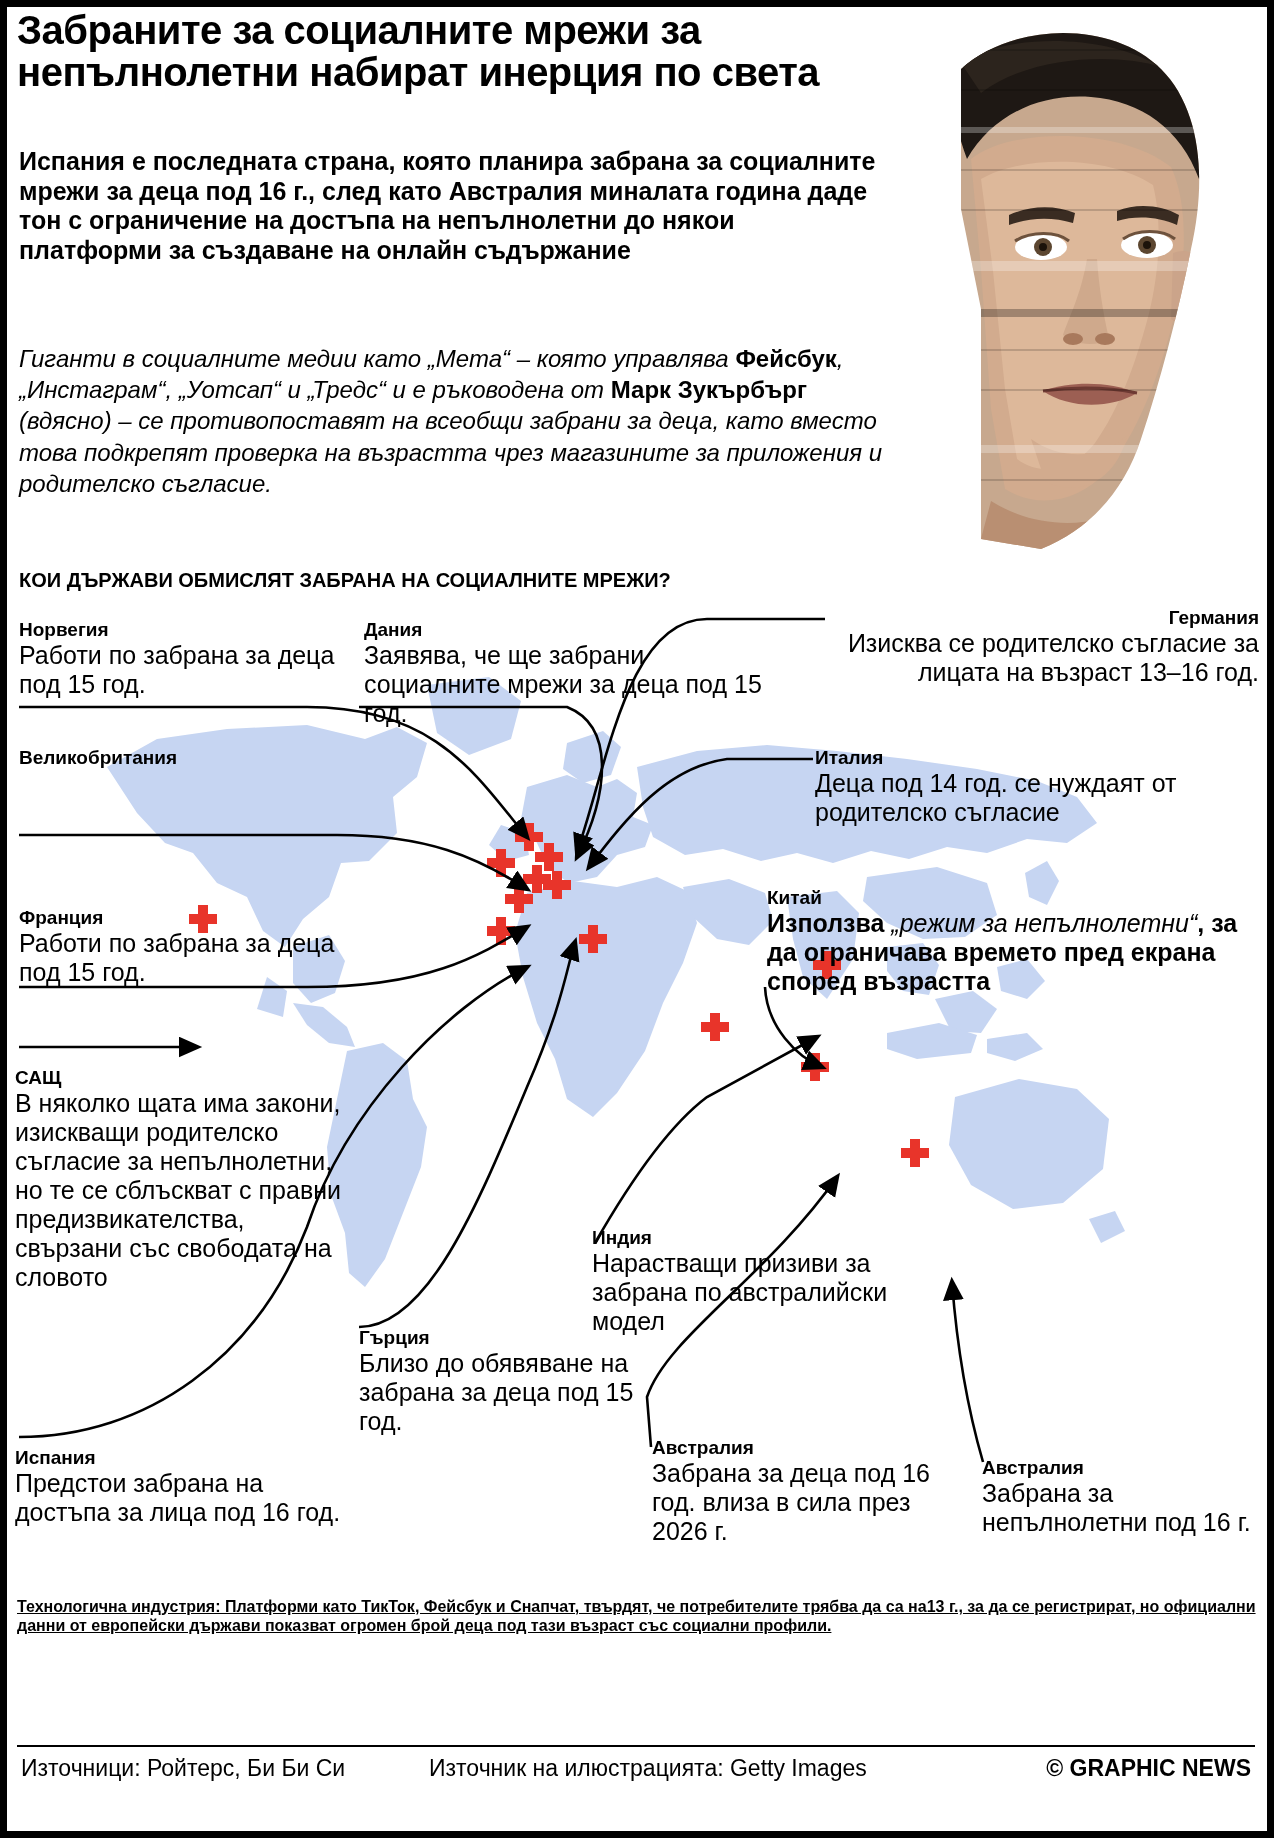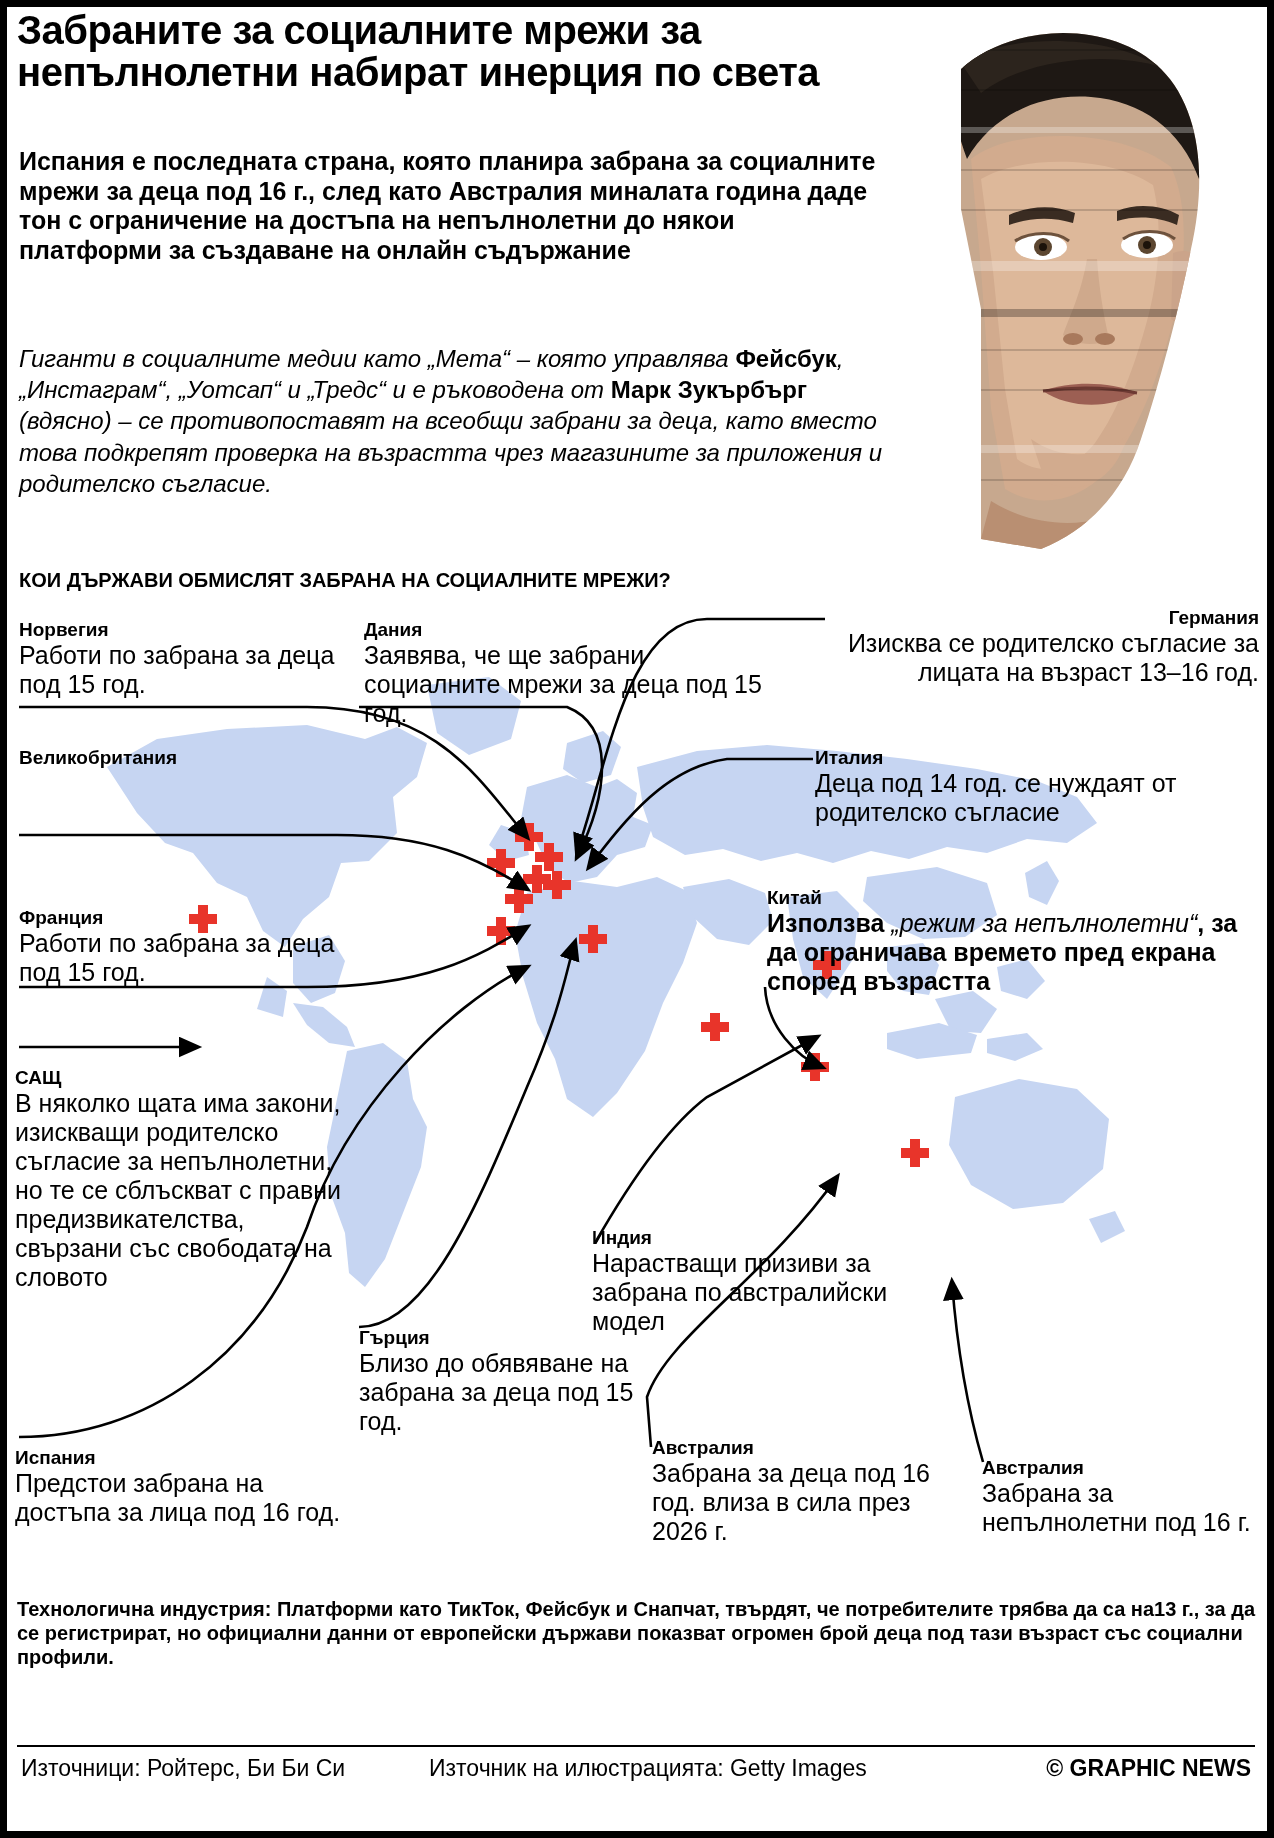--- a/index.html
+++ b/index.html
@@ -86,22 +86,23 @@
   #c-india{left:585px;top:1220px;width:330px;}
   #c-malaysia{left:645px;top:1430px;width:320px;}
   #c-australia{left:975px;top:1450px;width:290px;}
 
   
   #arrows{position:absolute;left:0;top:0;width:1260px;height:1824px;z-index:4;pointer-events:none;}
 
   
   #tech-note{
     position:absolute;left:10px;top:1590px;width:1240px;
-    font-size:20px;font-weight:bold;line-height:1.20;
-    z-index:6;
+    font-size:16px;font-weight:bold;line-height:1.20;
+    z-index:6;
+    text-decoration:underline;
   }
   #sources{
     position:absolute;left:10px;top:1748px;width:1240px;
     font-size:23px;
     z-index:6;
   }
   #sources .src1{position:absolute;left:4px;top:0;}
   #sources .src2{position:absolute;left:412px;top:0;}
   #sources .gn{position:absolute;right:6px;top:0;font-weight:bold;}
   #rule{

